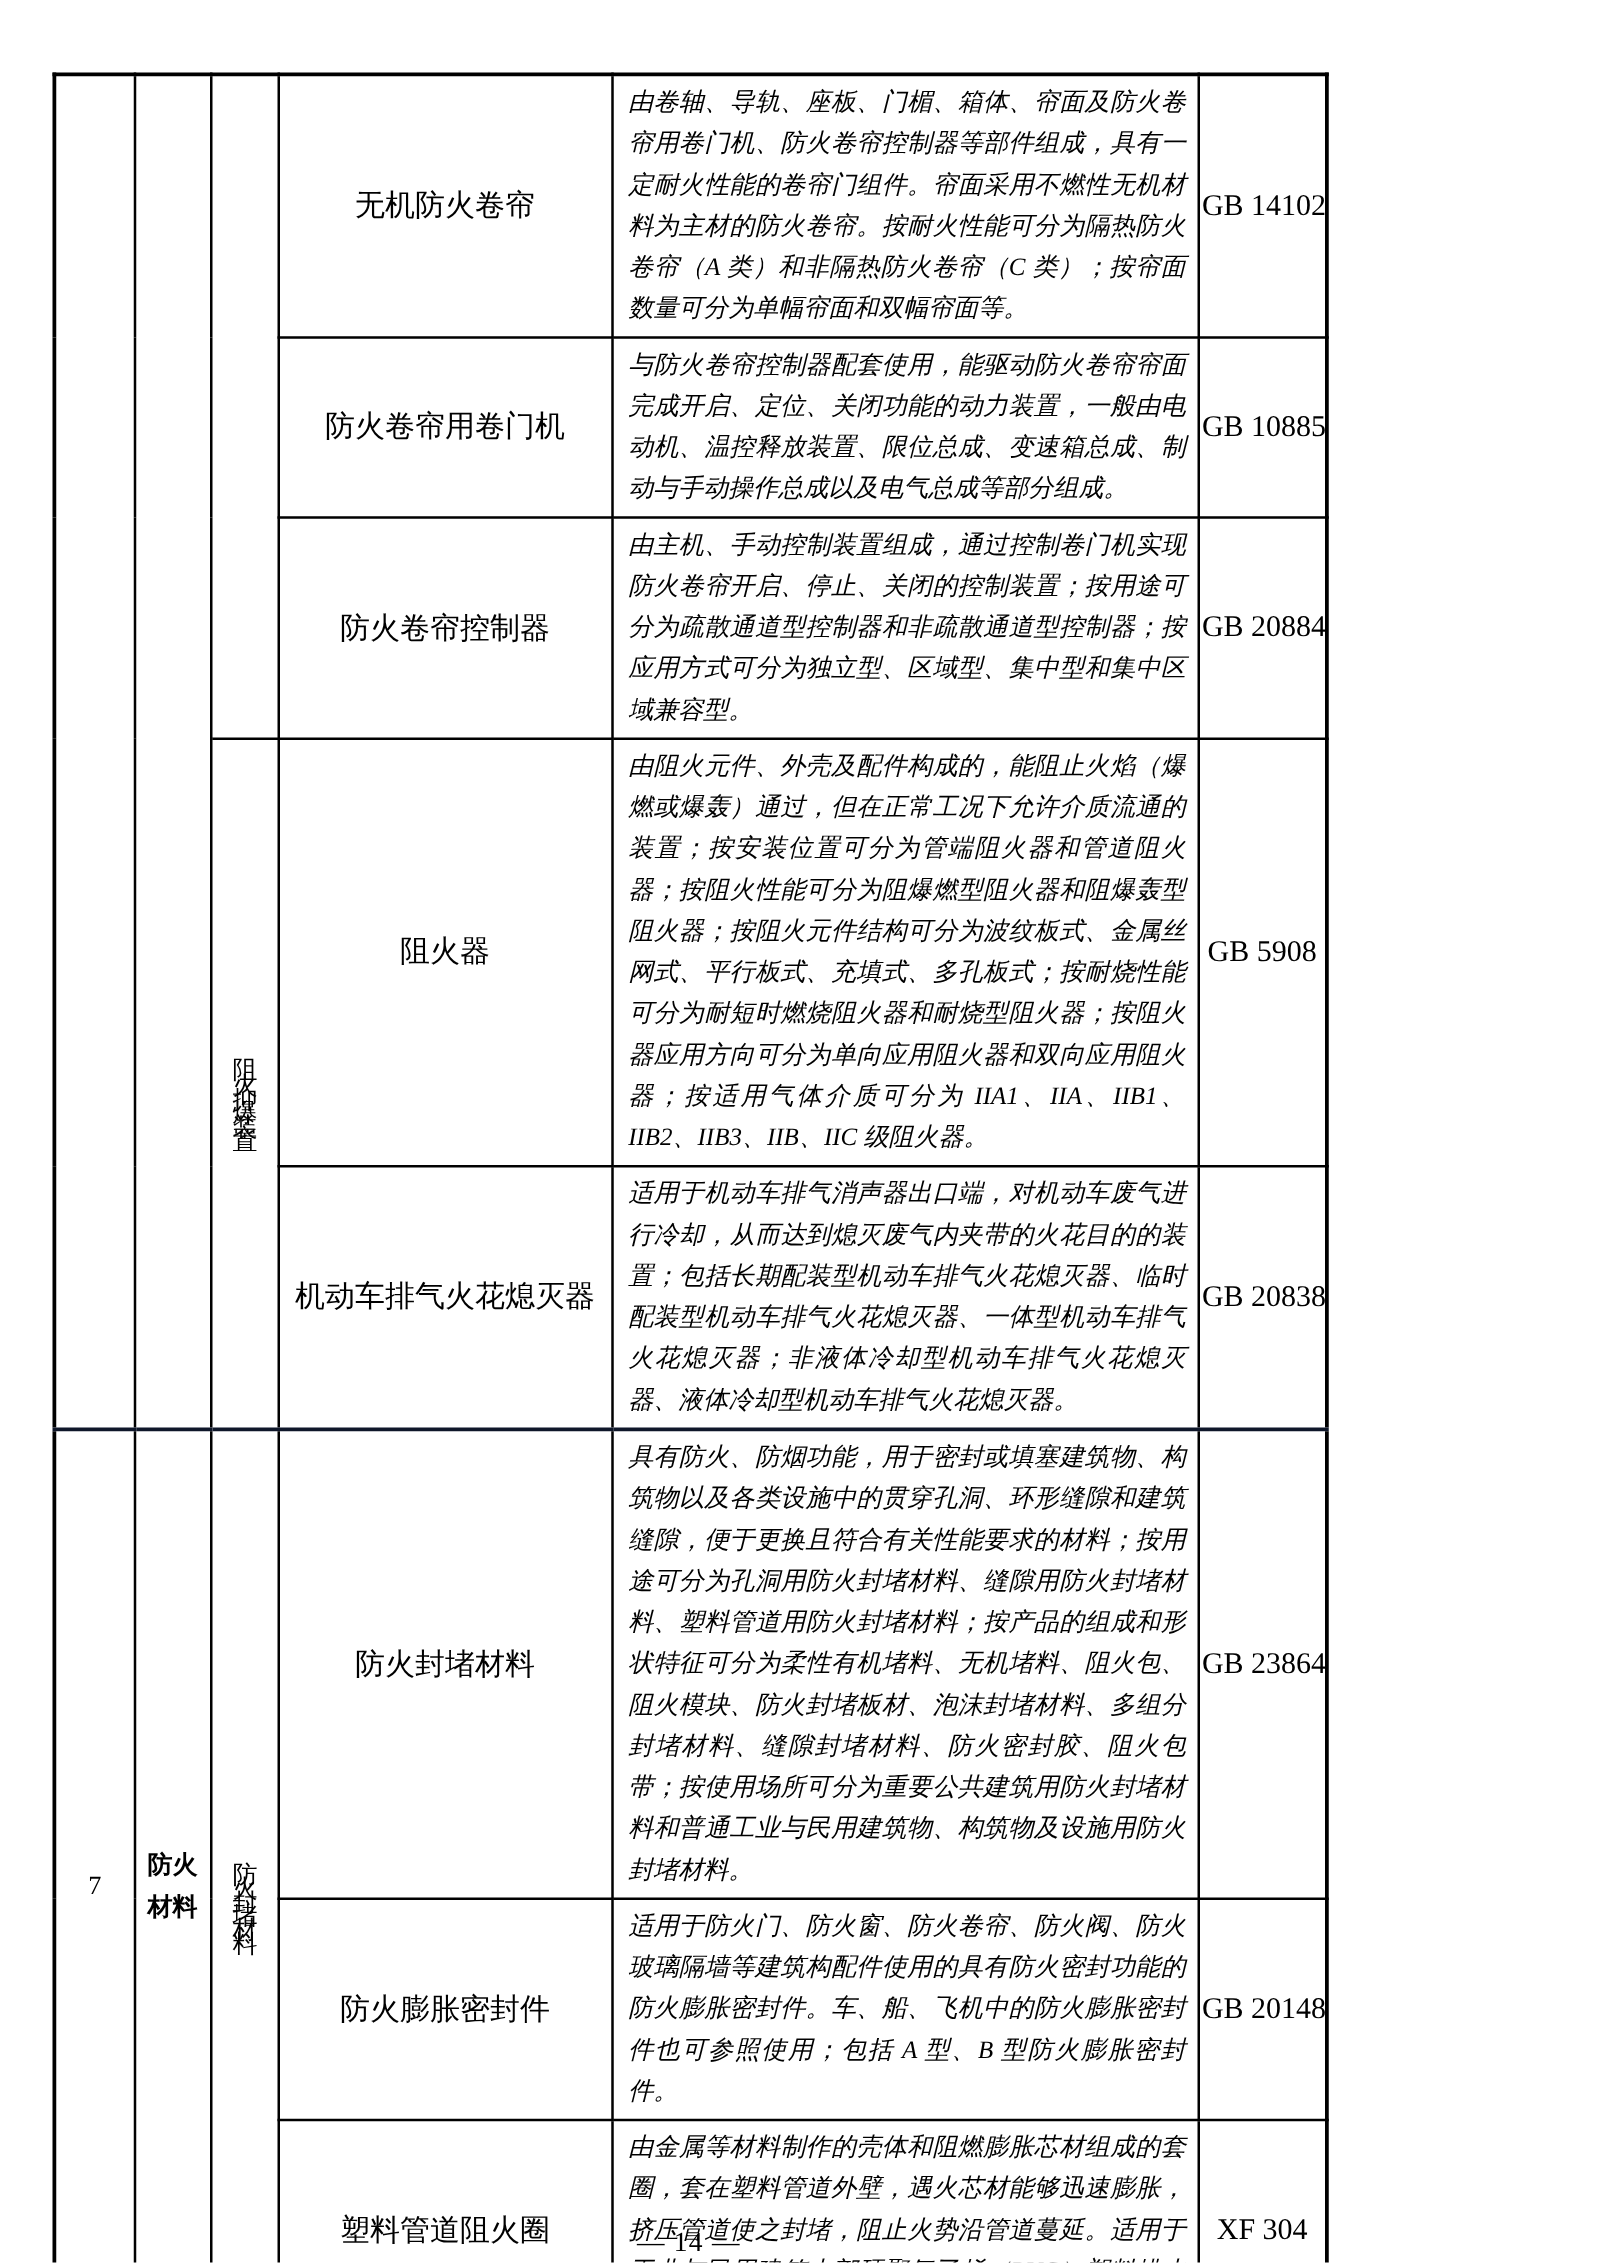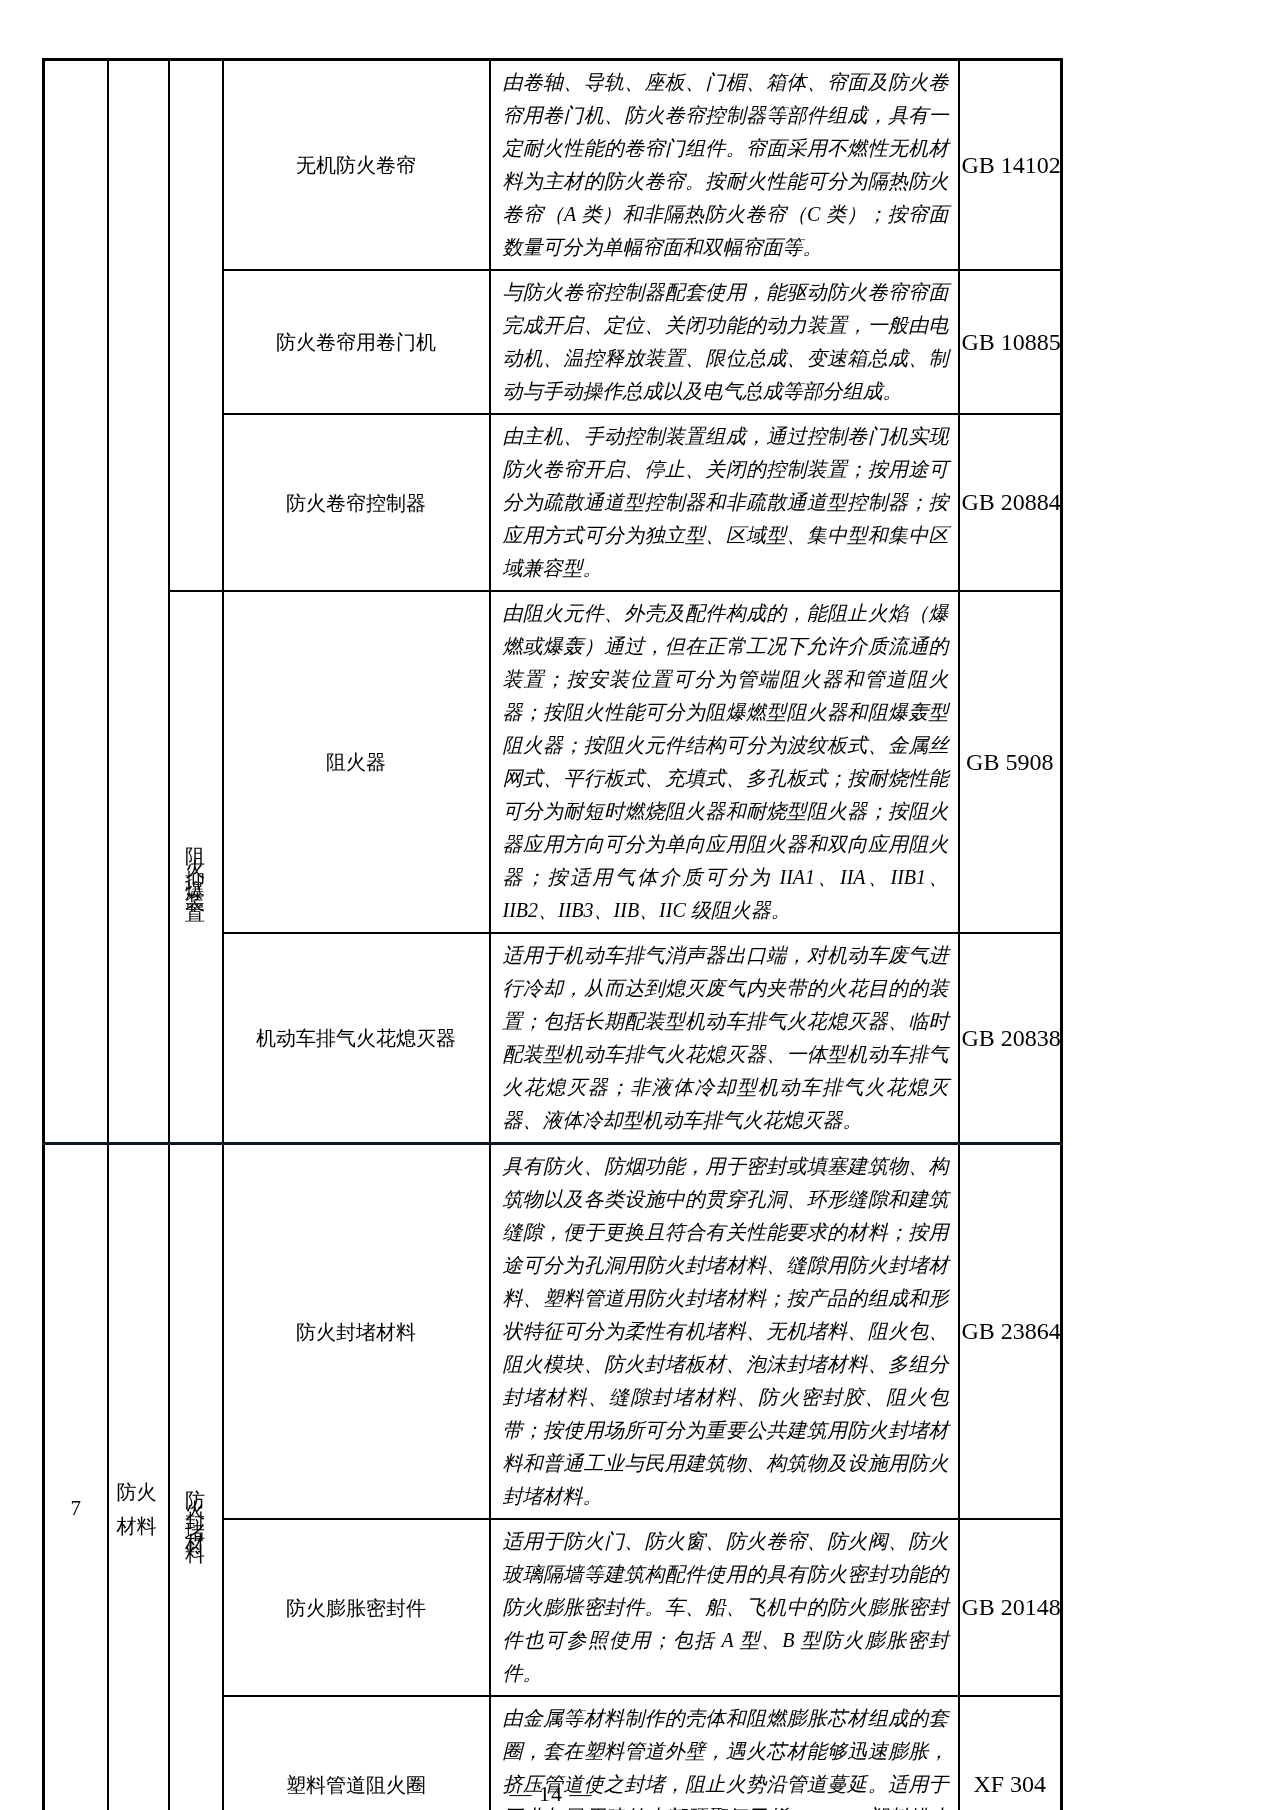--- a/index.html
+++ b/index.html
@@ -42,39 +42,40 @@
   }
   .c-cat {
     text-align: center;
     vertical-align: middle;
     font-size: 20px;
   }
   .c-cat .cat-text {
     display: inline-block;
     width: 2.15em;
     line-height: 34px;
-    text-align: left;
+    text-align: center;
+    font-weight: bold;
   }
   .c-sub {
     text-align: center;
     vertical-align: middle;
     font-size: 20px;
     padding: 0;
   }
   .vert {
     display: inline-block;
     writing-mode: vertical-lr;
     text-orientation: upright;
     letter-spacing: 11px;
     line-height: 1.2;
   }
   .c-name {
     text-align: center;
     vertical-align: middle;
-    font-size: 20px;
+    font-size: 24px;
     padding: 4px 10px;
     line-height: 32px;
   }
   .c-desc {
     font-size: 20px;
     line-height: 33px;
     padding: 5px 9px 5px 12px;
     text-align: justify;
     vertical-align: middle;
     font-style: italic;

